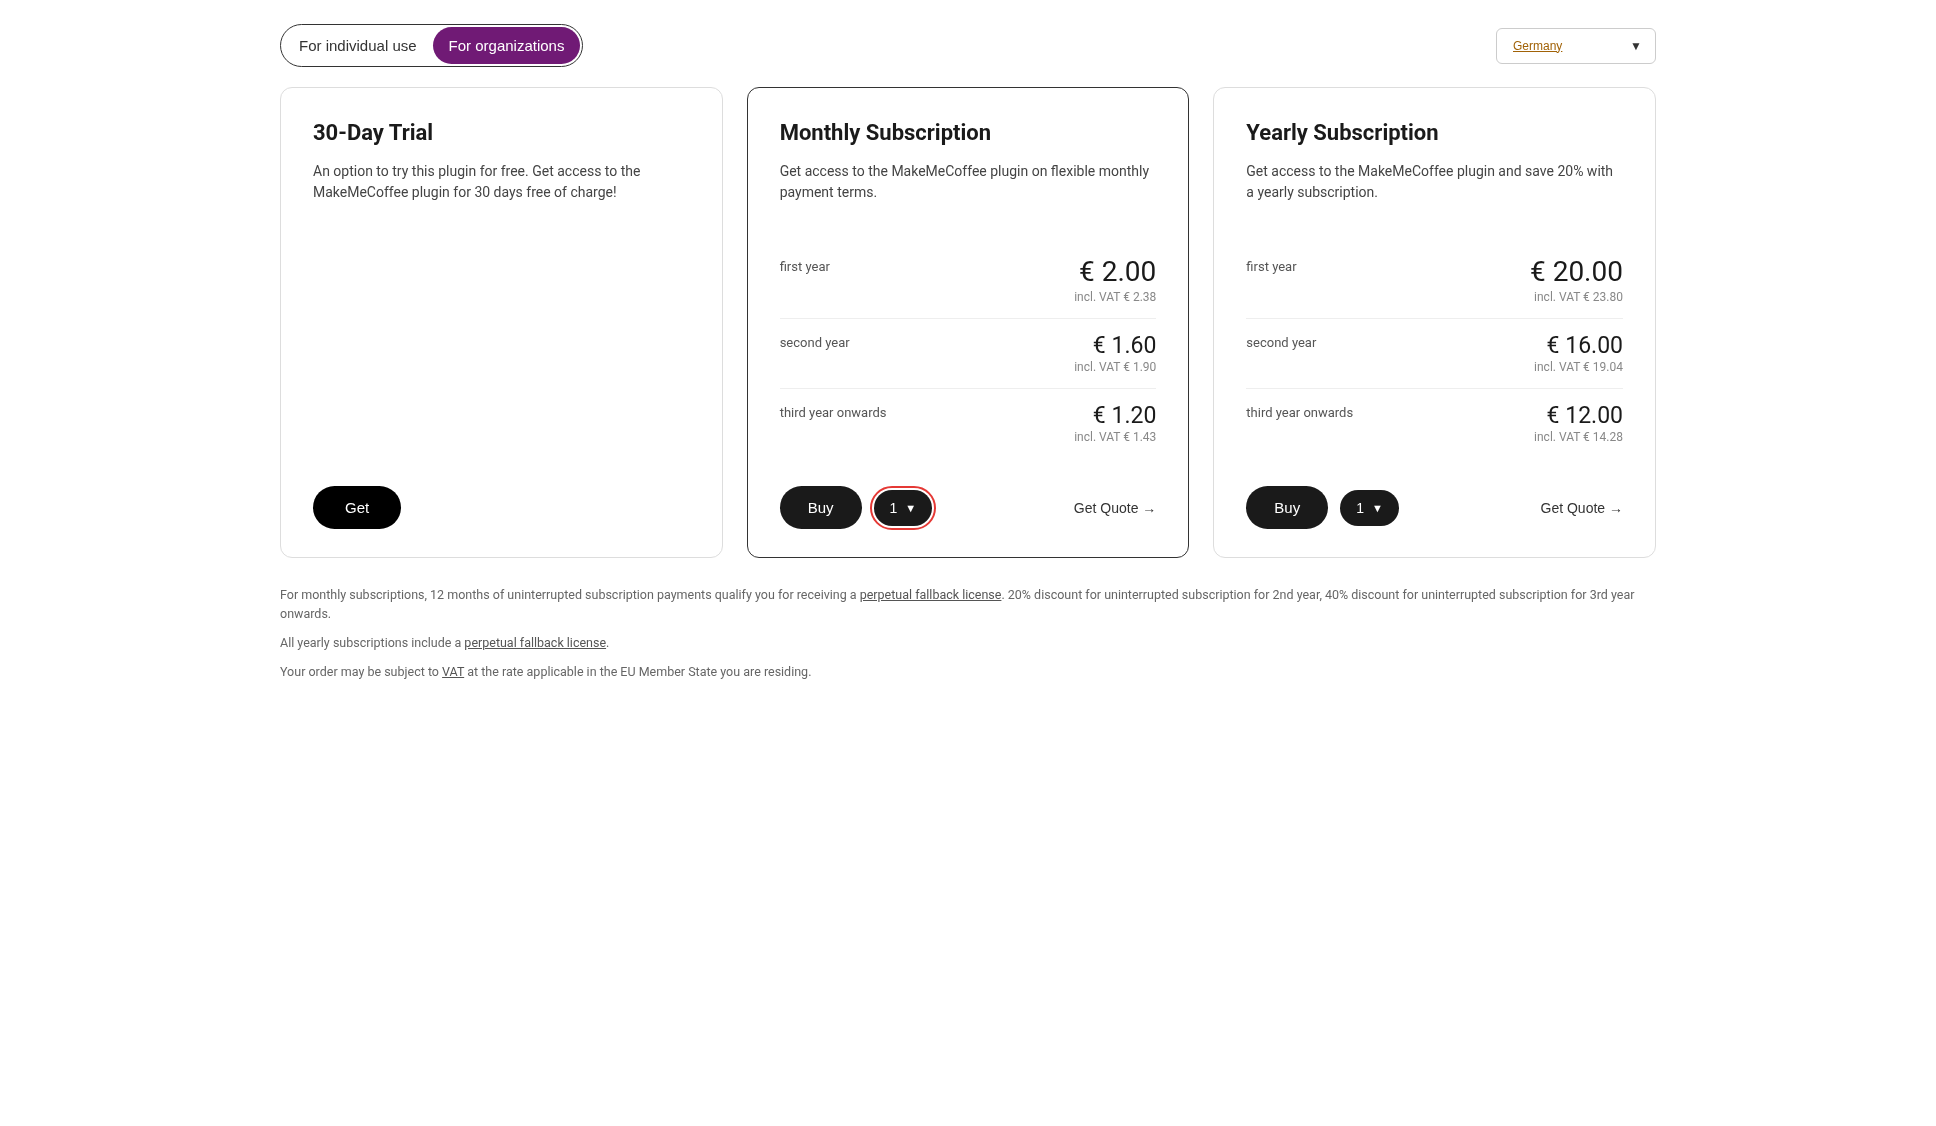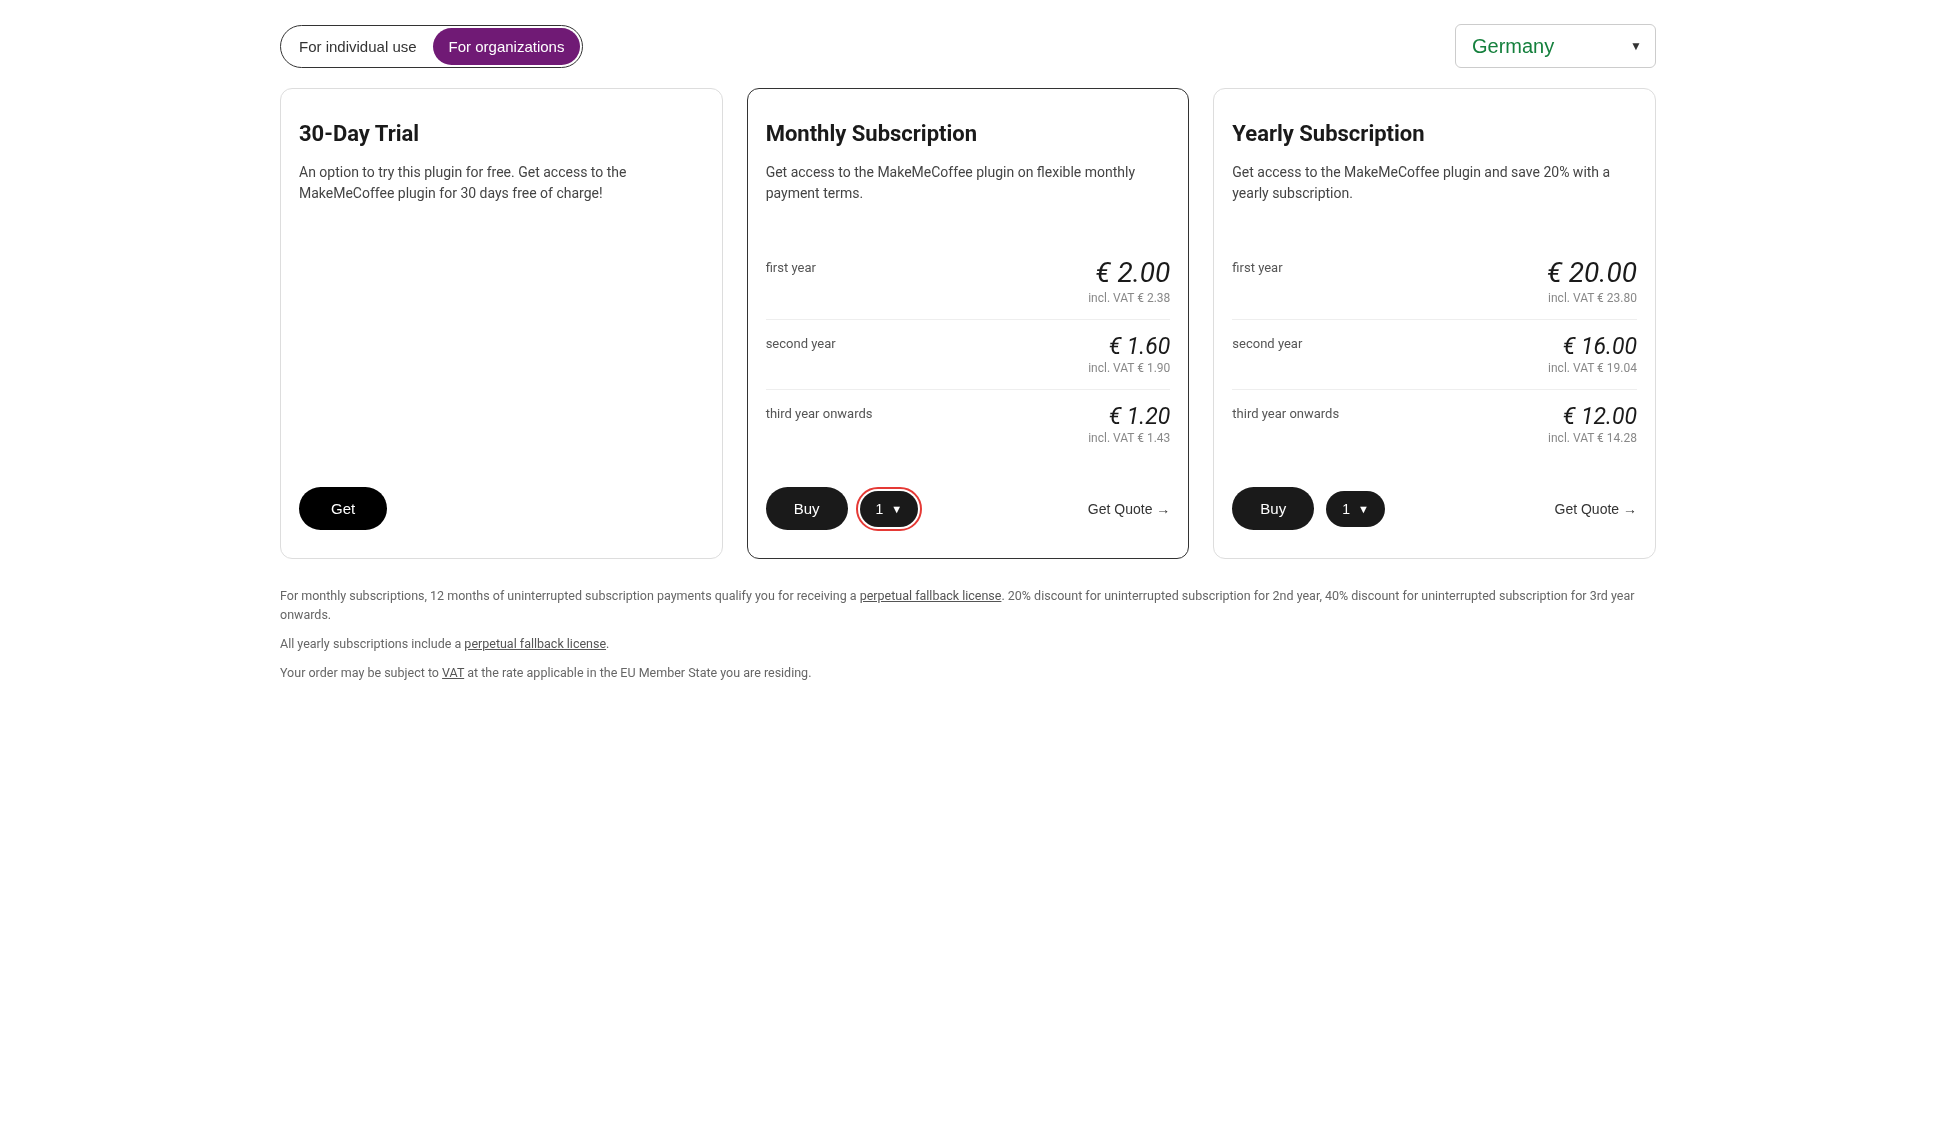--- a/index.html
+++ b/index.html
@@ -49,25 +49,26 @@
     .country-select-wrapper {
       position: relative;
       display: inline-flex;
       align-items: center;
     }
     .country-select {
       appearance: none;
       border: 1.5px solid #ccc;
       border-radius: 6px;
       padding: 10px 40px 10px 16px;
-      font-size: 20px;
+      font-size: 12px;
       background: #fff;
       cursor: pointer;
       min-width: 160px;
-      color: #15803d;
+      color: #a16207;
+      text-decoration: underline;
     }
     .country-chevron {
       position: absolute;
       right: 14px;
       pointer-events: none;
       font-size: 12px;
       color: #333;
     }
     
     .discount-banner {
@@ -104,21 +105,21 @@
     
     .cards-row {
       display: grid;
       grid-template-columns: 1fr 1fr 1fr;
       gap: 24px;
       margin-bottom: 28px;
     }
     .card {
       border: 1.5px solid #ddd;
       border-radius: 12px;
-      padding: 32px 18px 28px;
+      padding: 32px 32px 28px;
       display: flex;
       flex-direction: column;
     }
     .card.featured {
       border-color: #333;
     }
     .card-title {
       font-size: 22px;
       font-weight: 700;
       margin-bottom: 16px;
@@ -148,21 +149,20 @@
       color: #555;
       padding-top: 2px;
     }
     .pricing-values {
       text-align: right;
     }
     .pricing-main {
       font-size: 28px;
       font-weight: 400;
       line-height: 1.1;
-      font-style: italic;
     }
     .pricing-main.small {
       font-size: 23px;
     }
     .pricing-vat {
       font-size: 12px;
       color: #888;
       margin-top: 2px;
     }
     

